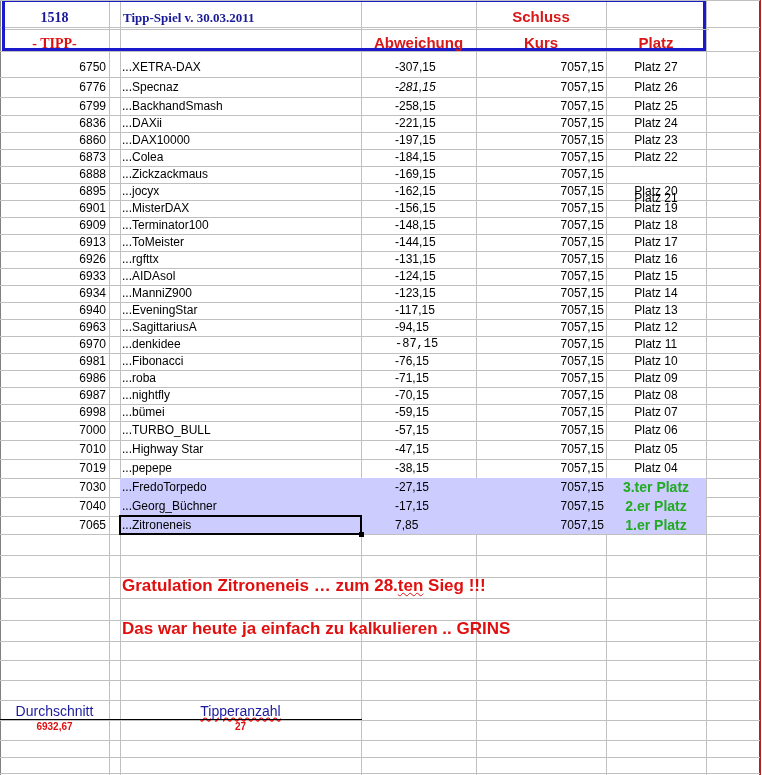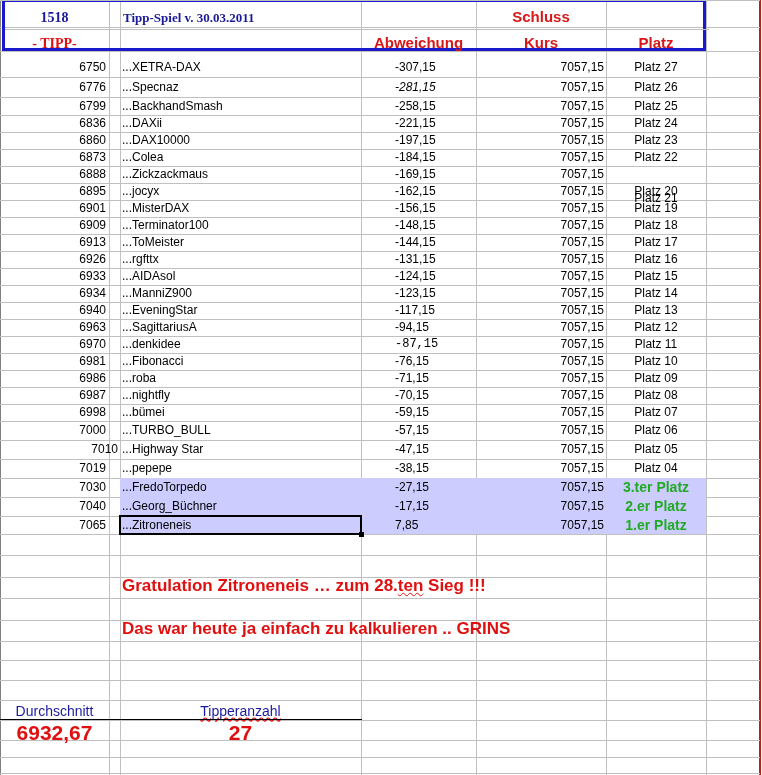--- a/index.html
+++ b/index.html
@@ -26,21 +26,21 @@
     .row-hl { position:absolute; left:120px; width:586px; height:18px; background:#ccccff; }
     .green { color:#22aa22; font-weight:bold; font-size:14px; }
     .selected { position:absolute; left:119px; top:515px; width:243px; height:20px;
                 border:2px solid #000; box-sizing:border-box; }
     .sel-handle { position:absolute; left:359px; top:532px; width:5px; height:5px; background:#000; }
 
     .msg { position:absolute; left:122px; color:#e01010; font-weight:bold; font-size:17px; white-space:nowrap; }
     .squiggle { text-decoration: underline wavy #e01010; text-decoration-thickness:1px; }
 
     .footer-label { position:absolute; color:#1a1aa0; font-size:14px; white-space:nowrap; }
-    .footer-val { position:absolute; color:#e01010; font-weight:bold; font-size:21px; white-space:nowrap; }
+    .footer-val { position:absolute; color:#e01010; font-weight:bold; font-size:10px; white-space:nowrap; }
     .footer-line { position:absolute; left:0; top:719px; width:362px; height:1px; background:#000; }
   </style>
 </head>
 <body>
 
 <div class="sheet">
   <div class="leftborder"></div>
 
   <div class="vline" style="left:109px;height:775px"></div>
   <div class="vline" style="left:120px;height:775px"></div>
@@ -210,21 +210,21 @@
       <div class="cell num" style="left: 0px; width: 106px; top: 404px;">6998</div>
       <div class="cell " style="left: 122px; width: 238px; top: 404px;">...bümei</div>
       <div class="cell " style="left: 361px; width: 115px; top: 404px; padding-left: 34px;">-59,15</div>
       <div class="cell num" style="left: 476px; width: 128px; top: 404px;">7057,15</div>
       <div class="cell ctr" style="left: 606px; width: 100px; top: 404px;">Platz 07</div>
       <div class="cell num" style="left: 0px; width: 106px; top: 422px;">7000</div>
       <div class="cell " style="left: 122px; width: 238px; top: 422px;">...TURBO_BULL</div>
       <div class="cell " style="left: 361px; width: 115px; top: 422px; padding-left: 34px;">-57,15</div>
       <div class="cell num" style="left: 476px; width: 128px; top: 422px;">7057,15</div>
       <div class="cell ctr" style="left: 606px; width: 100px; top: 422px;">Platz 06</div>
-      <div class="cell num" style="left: 12px; width: 106px; top: 441px; padding-left: 13px;">7010</div>
+      <div class="cell num" style="left: 0px; width: 106px; top: 441px; padding-left: 13px;">7010</div>
       <div class="cell " style="left: 122px; width: 238px; top: 441px;">...Highway Star</div>
       <div class="cell " style="left: 361px; width: 115px; top: 441px; padding-left: 34px;">-47,15</div>
       <div class="cell num" style="left: 476px; width: 128px; top: 441px;">7057,15</div>
       <div class="cell ctr" style="left: 606px; width: 100px; top: 441px;">Platz 05</div>
       <div class="cell num" style="left: 0px; width: 106px; top: 460px;">7019</div>
       <div class="cell " style="left: 122px; width: 238px; top: 460px;">...pepepe</div>
       <div class="cell " style="left: 361px; width: 115px; top: 460px; padding-left: 34px;">-38,15</div>
       <div class="cell num" style="left: 476px; width: 128px; top: 460px;">7057,15</div>
       <div class="cell ctr" style="left: 606px; width: 100px; top: 460px;">Platz 04</div>
       <div class="row-hl" style="top: 478px; height: 19px;"></div>

